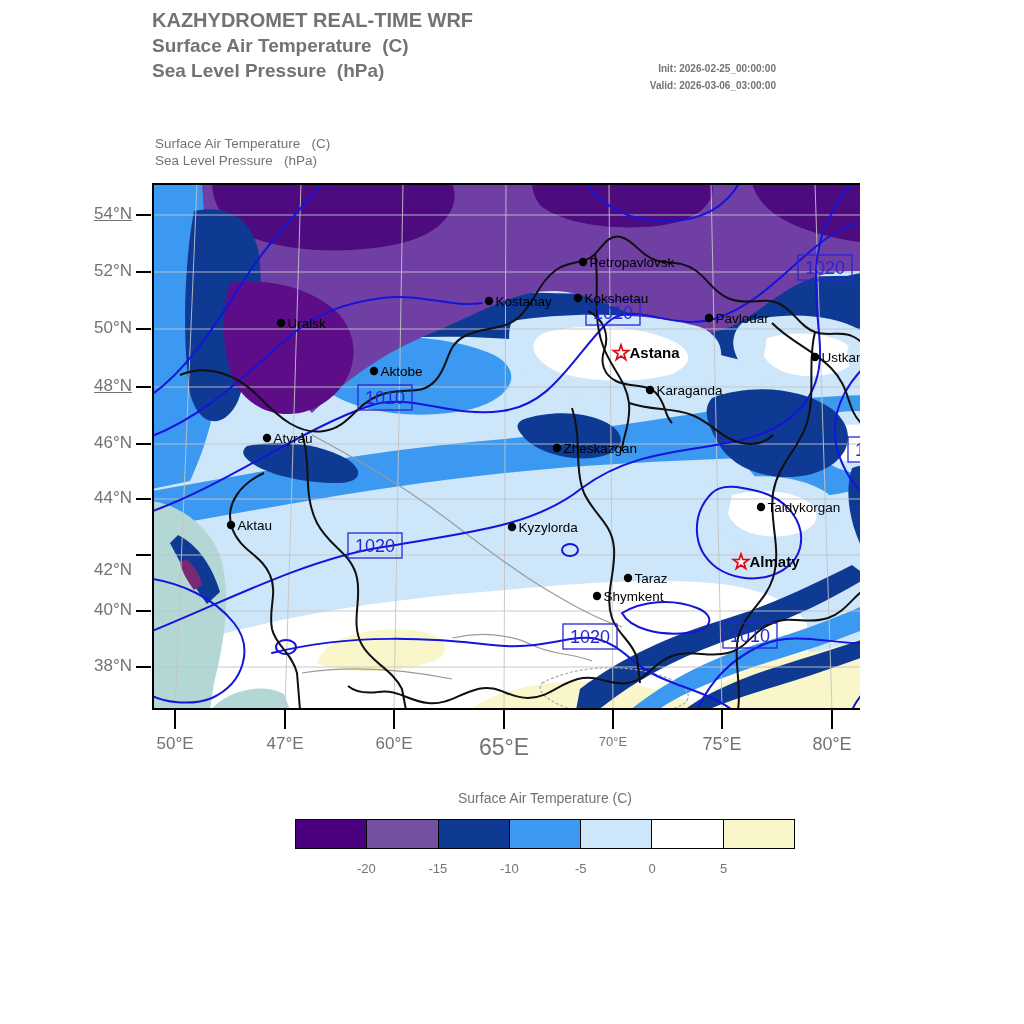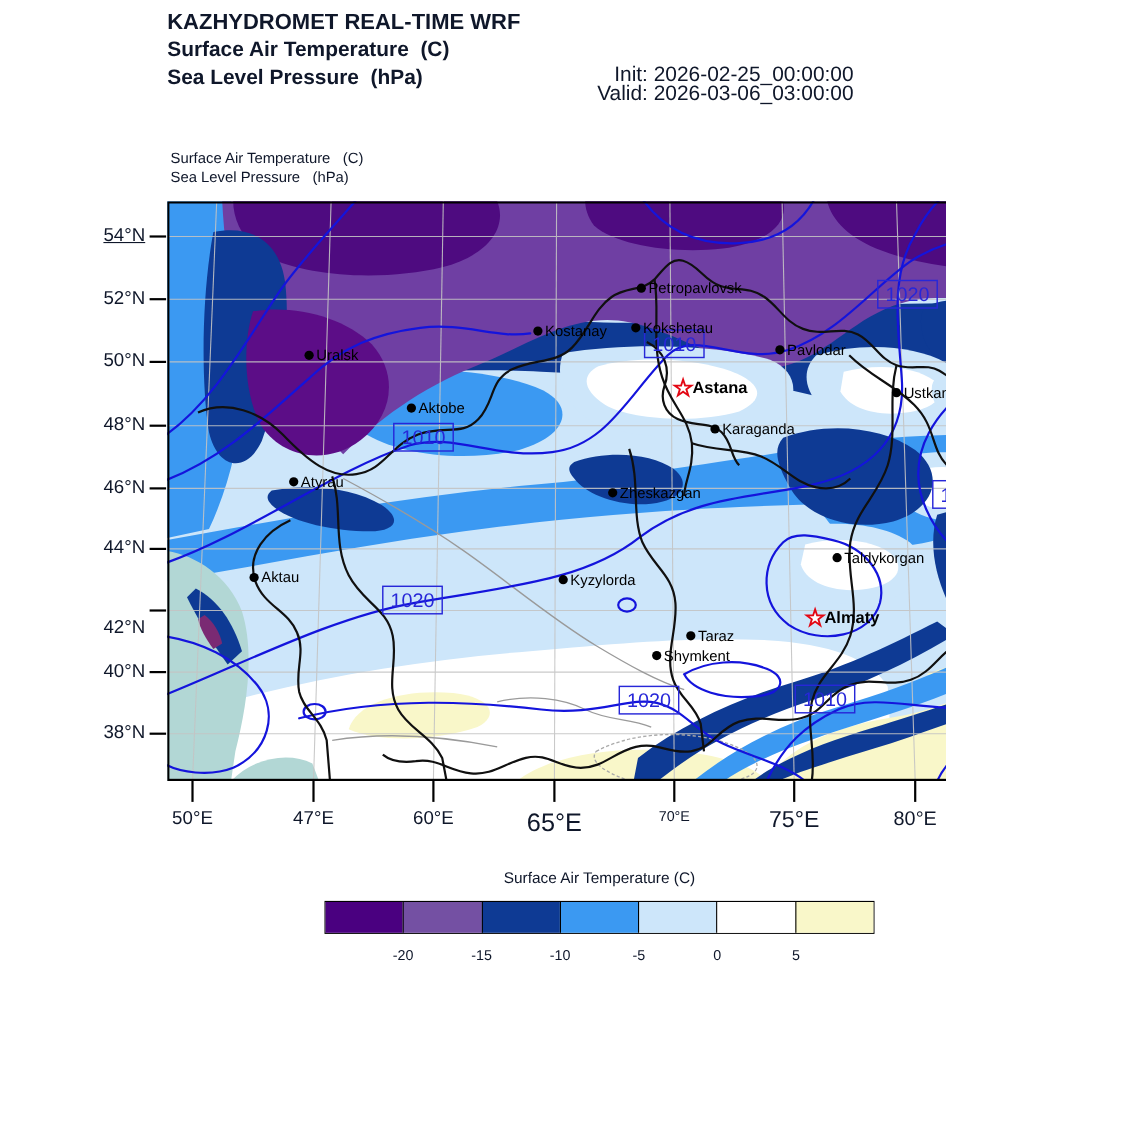--- a/index.html
+++ b/index.html
@@ -1,22 +1,22 @@
 <!DOCTYPE html>
 <html><head>
 <meta charset="utf-8">
 <style>
   html,body{margin:0;padding:0;background:#fff;}
   #canvas{position:relative;width:860px;height:1024px;background:#ffffff;
-          font-family:"Liberation Sans",sans-serif;color:#0f172a;overflow:hidden;}
+          font-family:"Liberation Sans",sans-serif;color:#737373;overflow:hidden;}
   .pre{white-space:pre;}
   #title-block{position:absolute;left:152px;top:8px;font-weight:bold;}
   #title-line1{font-size:20px;line-height:25px;}
   #title-line2,#title-line3{font-size:19px;line-height:25px;}
-  #init-block{position:absolute;right:84px;top:60px;text-align:right;font-size:19px;line-height:17px;}
+  #init-block{position:absolute;right:84px;top:60px;text-align:right;font-size:10px;line-height:17px;font-weight:bold;}
   #map-subtitle{position:absolute;left:155px;top:135px;font-size:13.5px;line-height:17px;}
   #map-wrap{position:absolute;left:152px;top:183px;width:786px;height:527px;}
   #axes-layer{position:absolute;left:0;top:0;width:1024px;height:1024px;pointer-events:none;}
   #colorbar-title{position:absolute;left:295px;top:790px;width:500px;text-align:center;font-size:14px;}
   #colorbar{position:absolute;left:295px;top:819px;width:500px;height:30px;display:flex;border:1px solid #000;box-sizing:border-box;}
   #colorbar .cell{flex:1 1 0;height:100%;}
   #colorbar .cell + .cell{border-left:1px solid #000;}
   #colorbar-labels{position:absolute;left:0;top:0;width:1024px;height:1024px;pointer-events:none;}
   text{font-family:"Liberation Sans",sans-serif;}
 </style>
@@ -246,21 +246,21 @@
   </div>
 
   <div id="axes-layer">
       <div style="position: absolute; left: 136px; top: 214px; width: 15px; height: 2px; background: rgb(0, 0, 0);"></div>
       <div style="position: absolute; left: 58px; top: 204px; width: 74px; text-align: right; font-size: 17px; text-decoration: underline;">54°N</div>
       <div style="position: absolute; left: 136px; top: 271px; width: 15px; height: 2px; background: rgb(0, 0, 0);"></div>
       <div style="position: absolute; left: 58px; top: 261px; width: 74px; text-align: right; font-size: 17px;">52°N</div>
       <div style="position: absolute; left: 136px; top: 328px; width: 15px; height: 2px; background: rgb(0, 0, 0);"></div>
       <div style="position: absolute; left: 58px; top: 318px; width: 74px; text-align: right; font-size: 17px;">50°N</div>
       <div style="position: absolute; left: 136px; top: 386px; width: 15px; height: 2px; background: rgb(0, 0, 0);"></div>
-      <div style="position: absolute; left: 58px; top: 376px; width: 74px; text-align: right; font-size: 17px;">48°N</div>
+      <div style="position: absolute; left: 58px; top: 376px; width: 74px; text-align: right; font-size: 17px; text-decoration: underline;">48°N</div>
       <div style="position: absolute; left: 136px; top: 443px; width: 15px; height: 2px; background: rgb(0, 0, 0);"></div>
       <div style="position: absolute; left: 58px; top: 433px; width: 74px; text-align: right; font-size: 17px;">46°N</div>
       <div style="position: absolute; left: 136px; top: 498px; width: 15px; height: 2px; background: rgb(0, 0, 0);"></div>
       <div style="position: absolute; left: 58px; top: 488px; width: 74px; text-align: right; font-size: 17px;">44°N</div>
       <div style="position: absolute; left: 136px; top: 554px; width: 15px; height: 2px; background: rgb(0, 0, 0);"></div>
       <div style="position: absolute; left: 58px; top: 544px; width: 74px; text-align: right; font-size: 17px; margin-top: 16px;">42°N</div>
       <div style="position: absolute; left: 136px; top: 610px; width: 15px; height: 2px; background: rgb(0, 0, 0);"></div>
       <div style="position: absolute; left: 58px; top: 600px; width: 74px; text-align: right; font-size: 17px;">40°N</div>
       <div style="position: absolute; left: 136px; top: 666px; width: 15px; height: 2px; background: rgb(0, 0, 0);"></div>
       <div style="position: absolute; left: 58px; top: 656px; width: 74px; text-align: right; font-size: 17px;">38°N</div>
@@ -268,21 +268,21 @@
       <div style="position: absolute; left: 143px; top: 734px; width: 64px; text-align: center; font-size: 17px;">50°E</div>
       <div style="position: absolute; left: 284px; top: 710px; width: 2px; height: 19px; background: rgb(0, 0, 0);"></div>
       <div style="position: absolute; left: 253px; top: 734px; width: 64px; text-align: center; font-size: 17px;">47°E</div>
       <div style="position: absolute; left: 393px; top: 710px; width: 2px; height: 19px; background: rgb(0, 0, 0);"></div>
       <div style="position: absolute; left: 362px; top: 734px; width: 64px; text-align: center; font-size: 17px;">60°E</div>
       <div style="position: absolute; left: 503px; top: 710px; width: 2px; height: 19px; background: rgb(0, 0, 0);"></div>
       <div style="position: absolute; left: 472px; top: 734px; width: 64px; text-align: center; font-size: 23px;">65°E</div>
       <div style="position: absolute; left: 612px; top: 710px; width: 2px; height: 19px; background: rgb(0, 0, 0);"></div>
       <div style="position: absolute; left: 581px; top: 734px; width: 64px; text-align: center; font-size: 13px;">70°E</div>
       <div style="position: absolute; left: 721px; top: 710px; width: 2px; height: 19px; background: rgb(0, 0, 0);"></div>
-      <div style="position: absolute; left: 690px; top: 734px; width: 64px; text-align: center; font-size: 21px;">75°E</div>
+      <div style="position: absolute; left: 690px; top: 734px; width: 64px; text-align: center; font-size: 18px;">75°E</div>
       <div style="position: absolute; left: 831px; top: 710px; width: 2px; height: 19px; background: rgb(0, 0, 0);"></div>
       <div style="position: absolute; left: 800px; top: 734px; width: 64px; text-align: center; font-size: 18px;">80°E</div>
     </div>
 
   <div id="colorbar-title">Surface Air Temperature (C)</div>
   <div id="colorbar">
       <div class="cell" style="background: rgb(74, 0, 128);"></div>
       <div class="cell" style="background: rgb(116, 80, 163);"></div>
       <div class="cell" style="background: rgb(14, 58, 148);"></div>
       <div class="cell" style="background: rgb(59, 153, 242);"></div>

